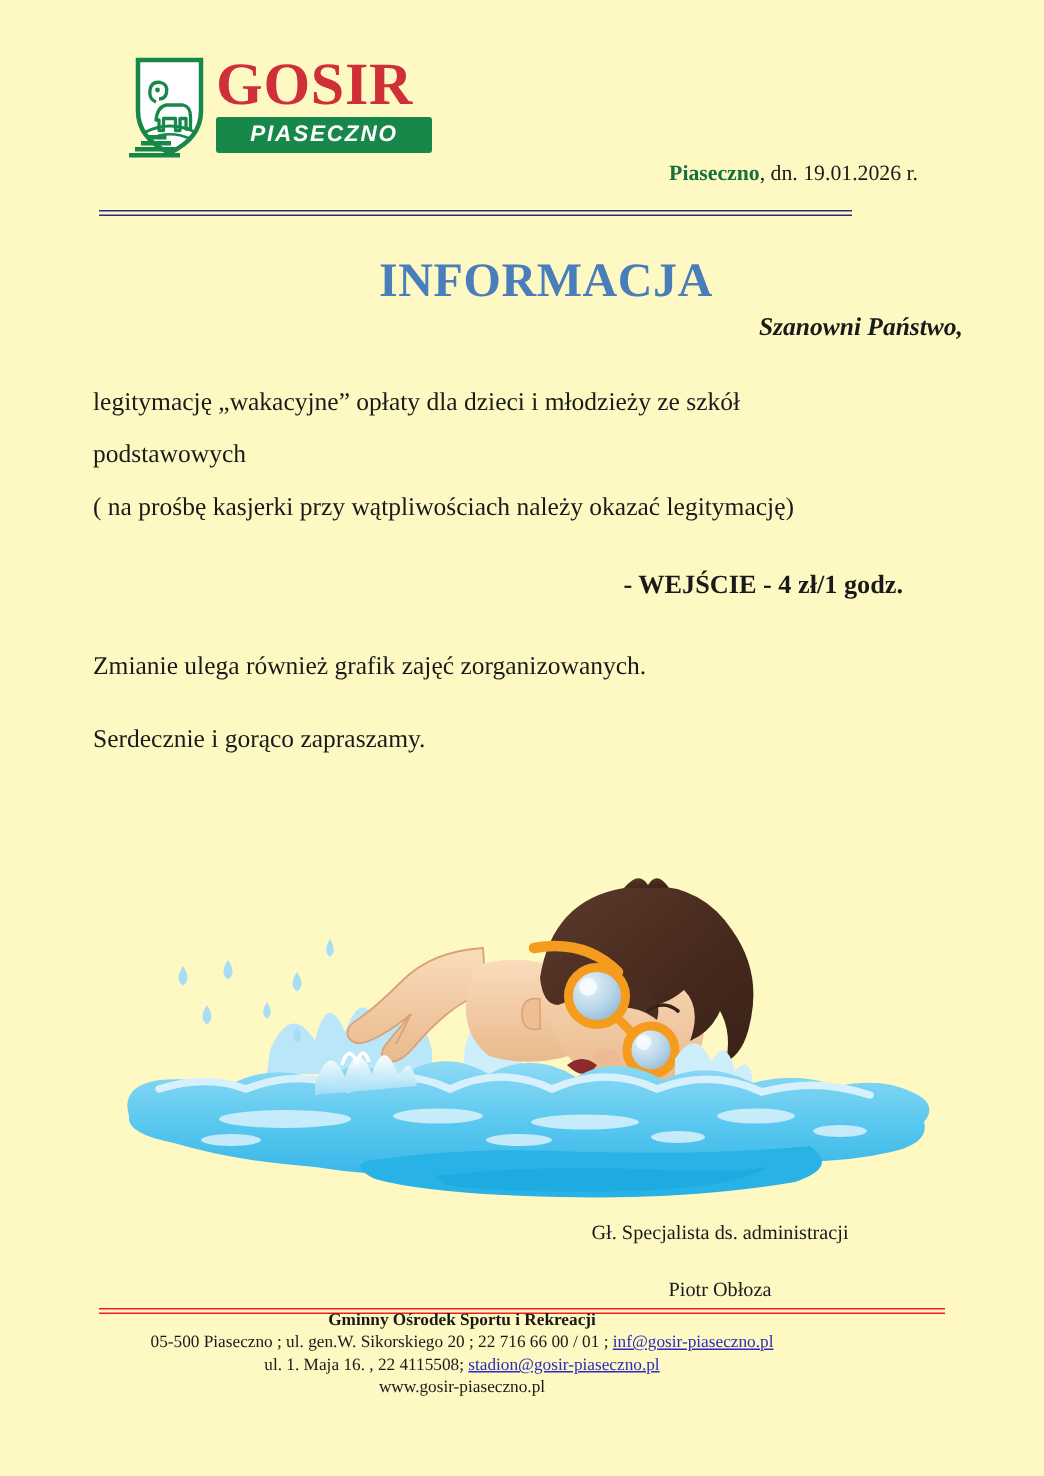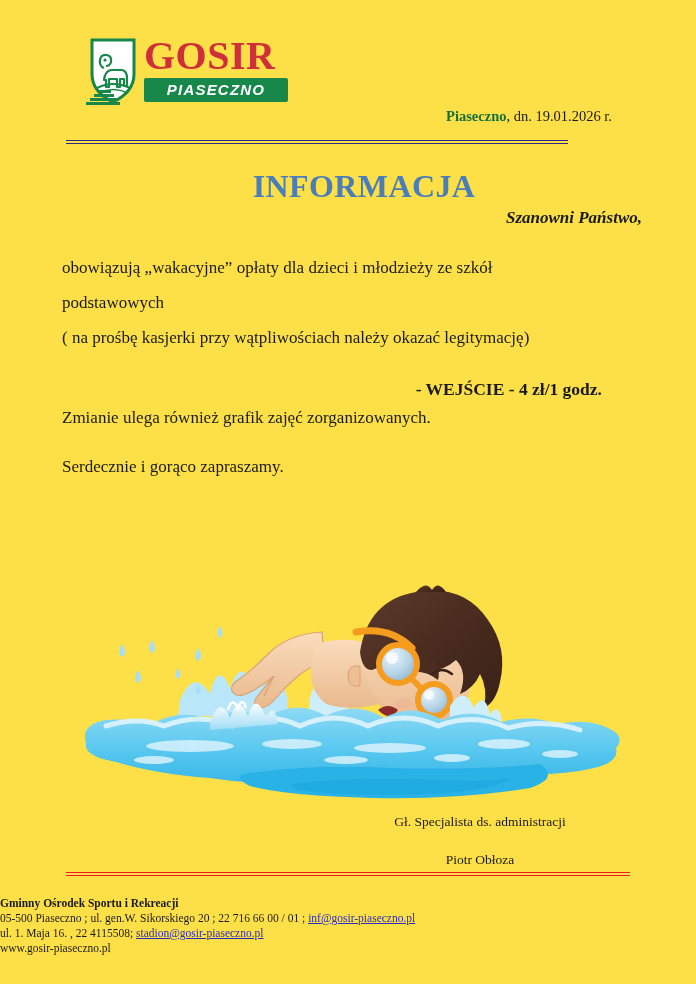--- a/index.html
+++ b/index.html
@@ -10,21 +10,21 @@
   }
   body {
     font-family: "Liberation Serif", "DejaVu Serif", serif;
     color: #1a1a1a;
   }
   .page {
     position: relative;
     width: 696px;
     height: 984px;
     margin: 0 auto;
-    background: #fde047;
+    background: #fef9c3;
     overflow: hidden;
     box-sizing: border-box;
   }
 
   
   .logo-block {
     position: absolute;
     left: 84px;
     top: 36px;
     width: 260px;
@@ -159,20 +159,21 @@
     font-style: italic;
   }
   .price-line {
     margin: 24px 0 0 0;
     text-align: right;
     font-weight: bold;
     font-size: 17.5px;
     padding-right: 40px;
   }
   .para.spaced {
+    margin-top: 26px;
   }
   .para.spaced2 {
     margin-top: 14px;
   }
 
   
   .illustration {
     position: absolute;
     left: 60px;
     top: 548px;
@@ -199,22 +200,23 @@
   }
   .sig-name {
     font-size: 13.5px;
     margin: 22px 0 0 0;
   }
 
   
   .footer {
     position: absolute;
     left: 0;
-    top: 896px;
+    top: 873px;
     width: 616px;
+    text-align: center;
     font-family: "Liberation Serif", "DejaVu Serif", serif;
     font-size: 11.5px;
     line-height: 15px;
     color: #1a1a1a;
   }
   .footer-org {
     font-weight: bold;
     font-size: 11.5px;
   }
   .footer-link {
@@ -261,21 +263,21 @@
   </div>
 
   <div class="rule-top"></div>
 
   <div class="doc-title">INFORMACJA</div>
 
   <div class="body-block">
     <p class="salutation">Szanowni Państwo,</p>
 
 
-    <p class="para">obowiązują „wakacyjne” opłaty dla dzieci i młodzieży ze szkół</p>
+    <p class="para">legitymację „wakacyjne” opłaty dla dzieci i młodzieży ze szkół</p>
     <p class="para">podstawowych</p>
     <p class="para">( na prośbę kasjerki przy wątpliwościach należy okazać legitymację)</p>
 
     <p class="price-line">- WEJŚCIE -  4 zł/1 godz.</p>
 
     <p class="para spaced">Zmianie ulega również grafik zajęć zorganizowanych.</p>
     <p class="para spaced2">Serdecznie i gorąco zapraszamy.</p>
   </div>
 
   <div class="illustration">

